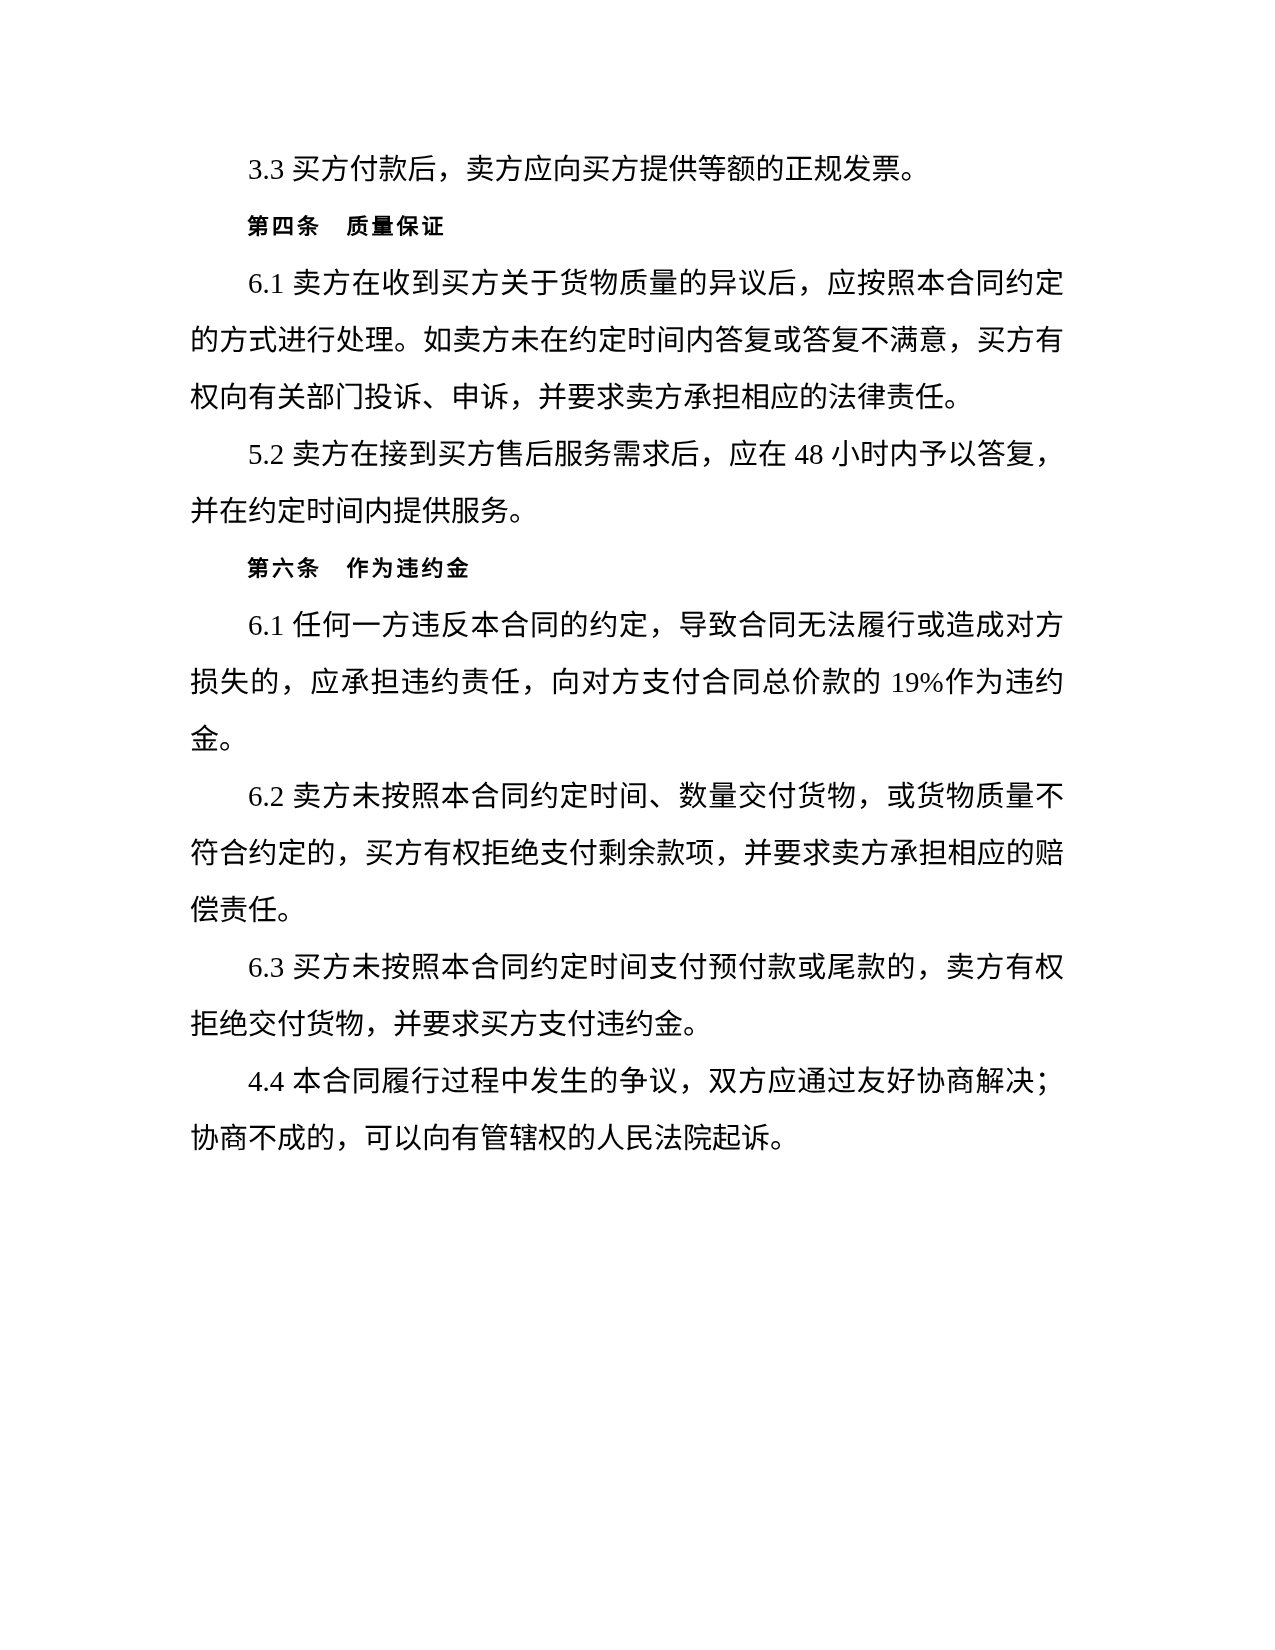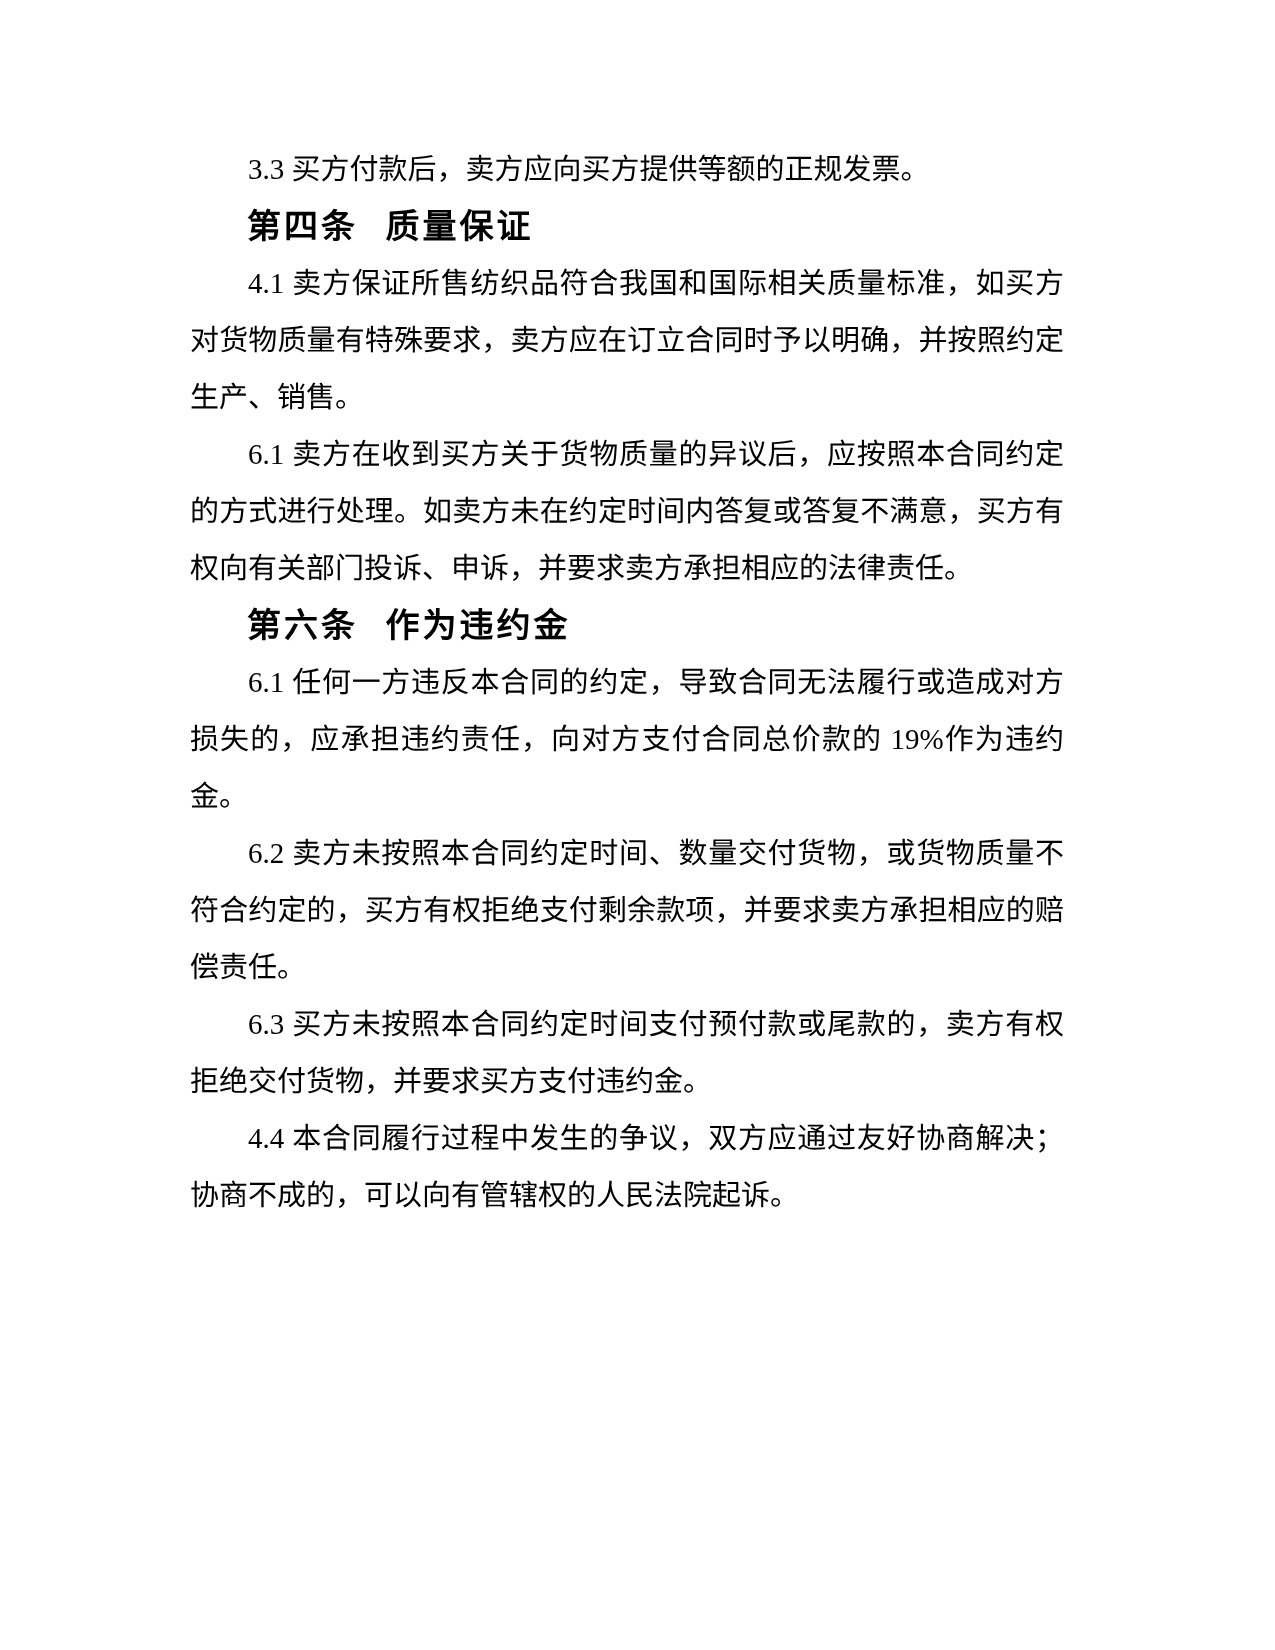--- a/index.html
+++ b/index.html
@@ -27,36 +27,36 @@
     font-size: 29px;
     line-height: 57px;
     text-align: justify;
     text-indent: 58px;
     color: #000000;
   }
   .heading {
     margin: 0;
     font-family: "Liberation Serif", "DejaVu Serif", serif;
     font-weight: bold;
-    font-size: 34px;
+    font-size: 22px;
     line-height: 57px;
     text-indent: 57px;
     letter-spacing: 3px;
     word-spacing: 16px;
     color: #000000;
   }
 </style>
 </head>
 <body>
 
 <div class="page">
   <main class="content">
     <p class="para">3.3 买方付款后，卖方应向买方提供等额的正规发票。</p>
     <h2 class="heading">第四条 质量保证</h2>
-    <p class="para">4.1 卖方保证所售纺织品符合我国和国际相关质量标准，如买方对货物质量有特殊要求，卖方应在订立合同时予以明确，并按照约定生产、销售。</p>
     <p class="para">6.1 卖方在收到买方关于货物质量的异议后，应按照本合同约定的方式进行处理。如卖方未在约定时间内答复或答复不满意，买方有权向有关部门投诉、申诉，并要求卖方承担相应的法律责任。</p>
+    <p class="para">5.2 卖方在接到买方售后服务需求后，应在 48 小时内予以答复，并在约定时间内提供服务。</p>
     <h2 class="heading">第六条 作为违约金</h2>
     <p class="para">6.1 任何一方违反本合同的约定，导致合同无法履行或造成对方损失的，应承担违约责任，向对方支付合同总价款的 19%作为违约金。</p>
     <p class="para">6.2 卖方未按照本合同约定时间、数量交付货物，或货物质量不符合约定的，买方有权拒绝支付剩余款项，并要求卖方承担相应的赔偿责任。</p>
     <p class="para">6.3 买方未按照本合同约定时间支付预付款或尾款的，卖方有权拒绝交付货物，并要求买方支付违约金。</p>
     <p class="para">4.4 本合同履行过程中发生的争议，双方应通过友好协商解决；协商不成的，可以向有管辖权的人民法院起诉。</p>
   </main>
 </div>
 
 </body></html>

